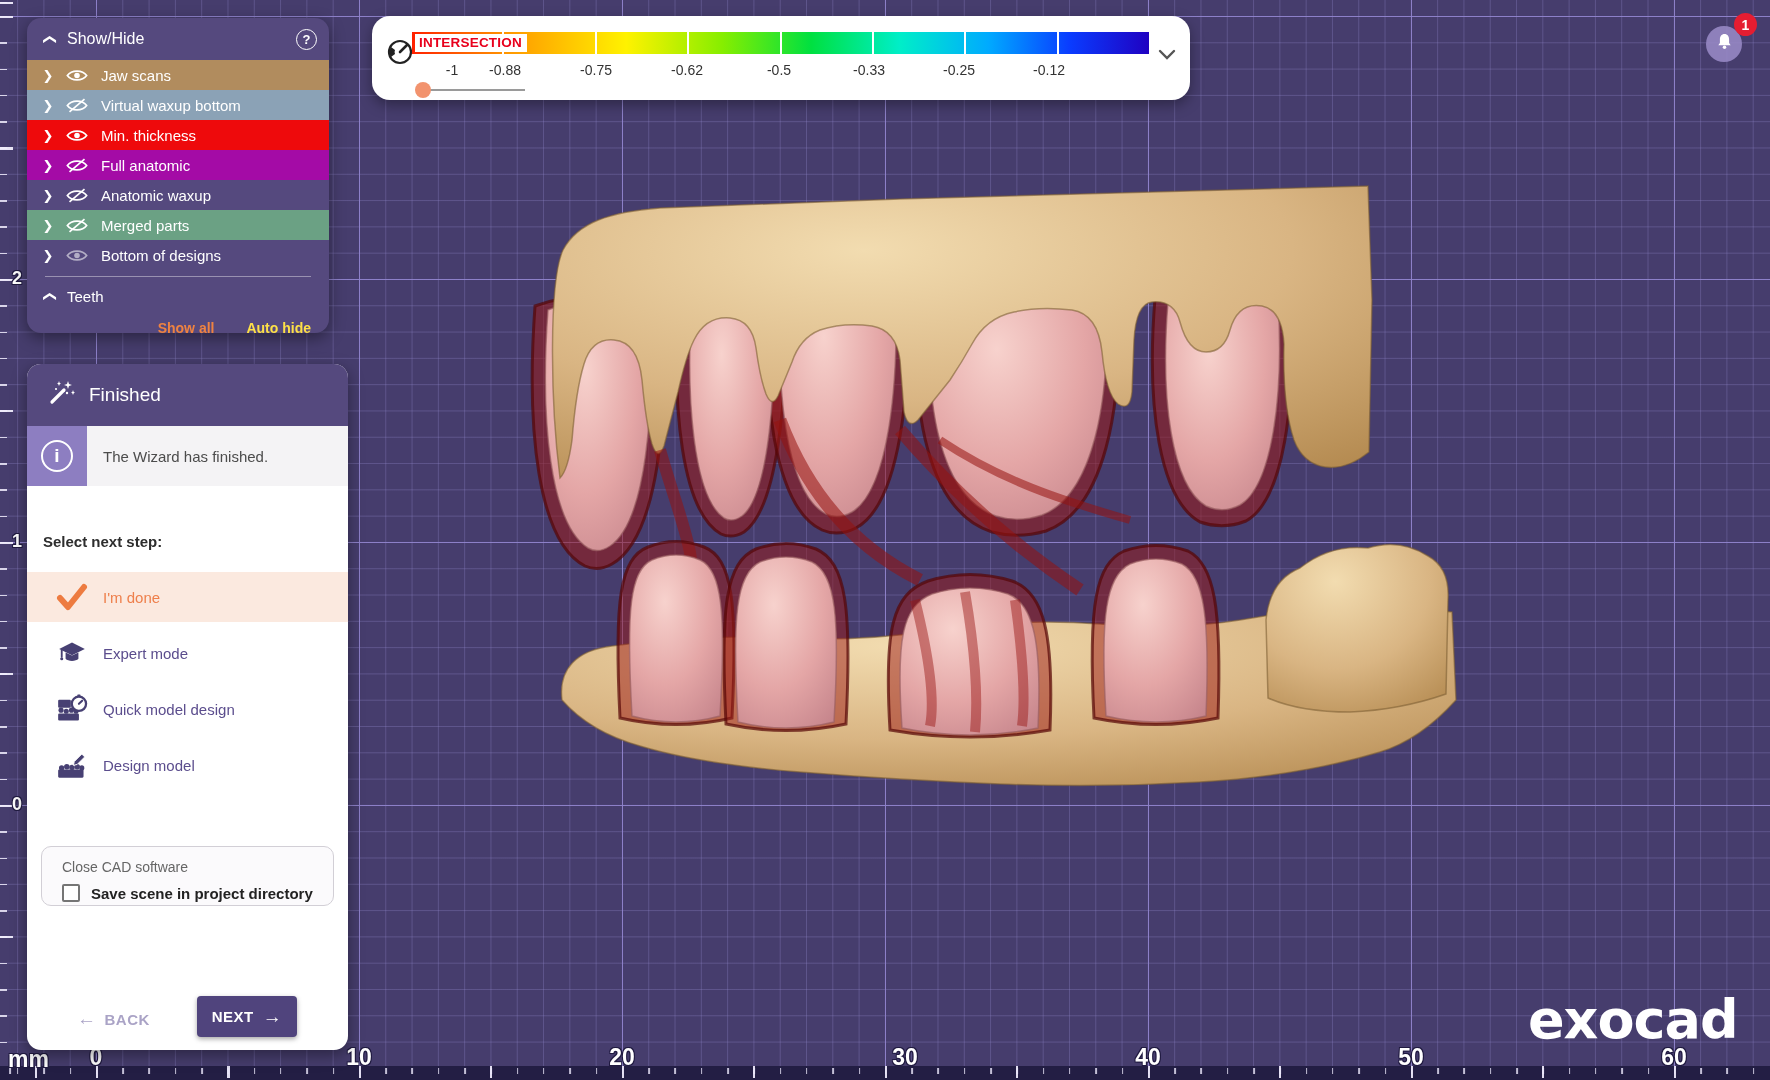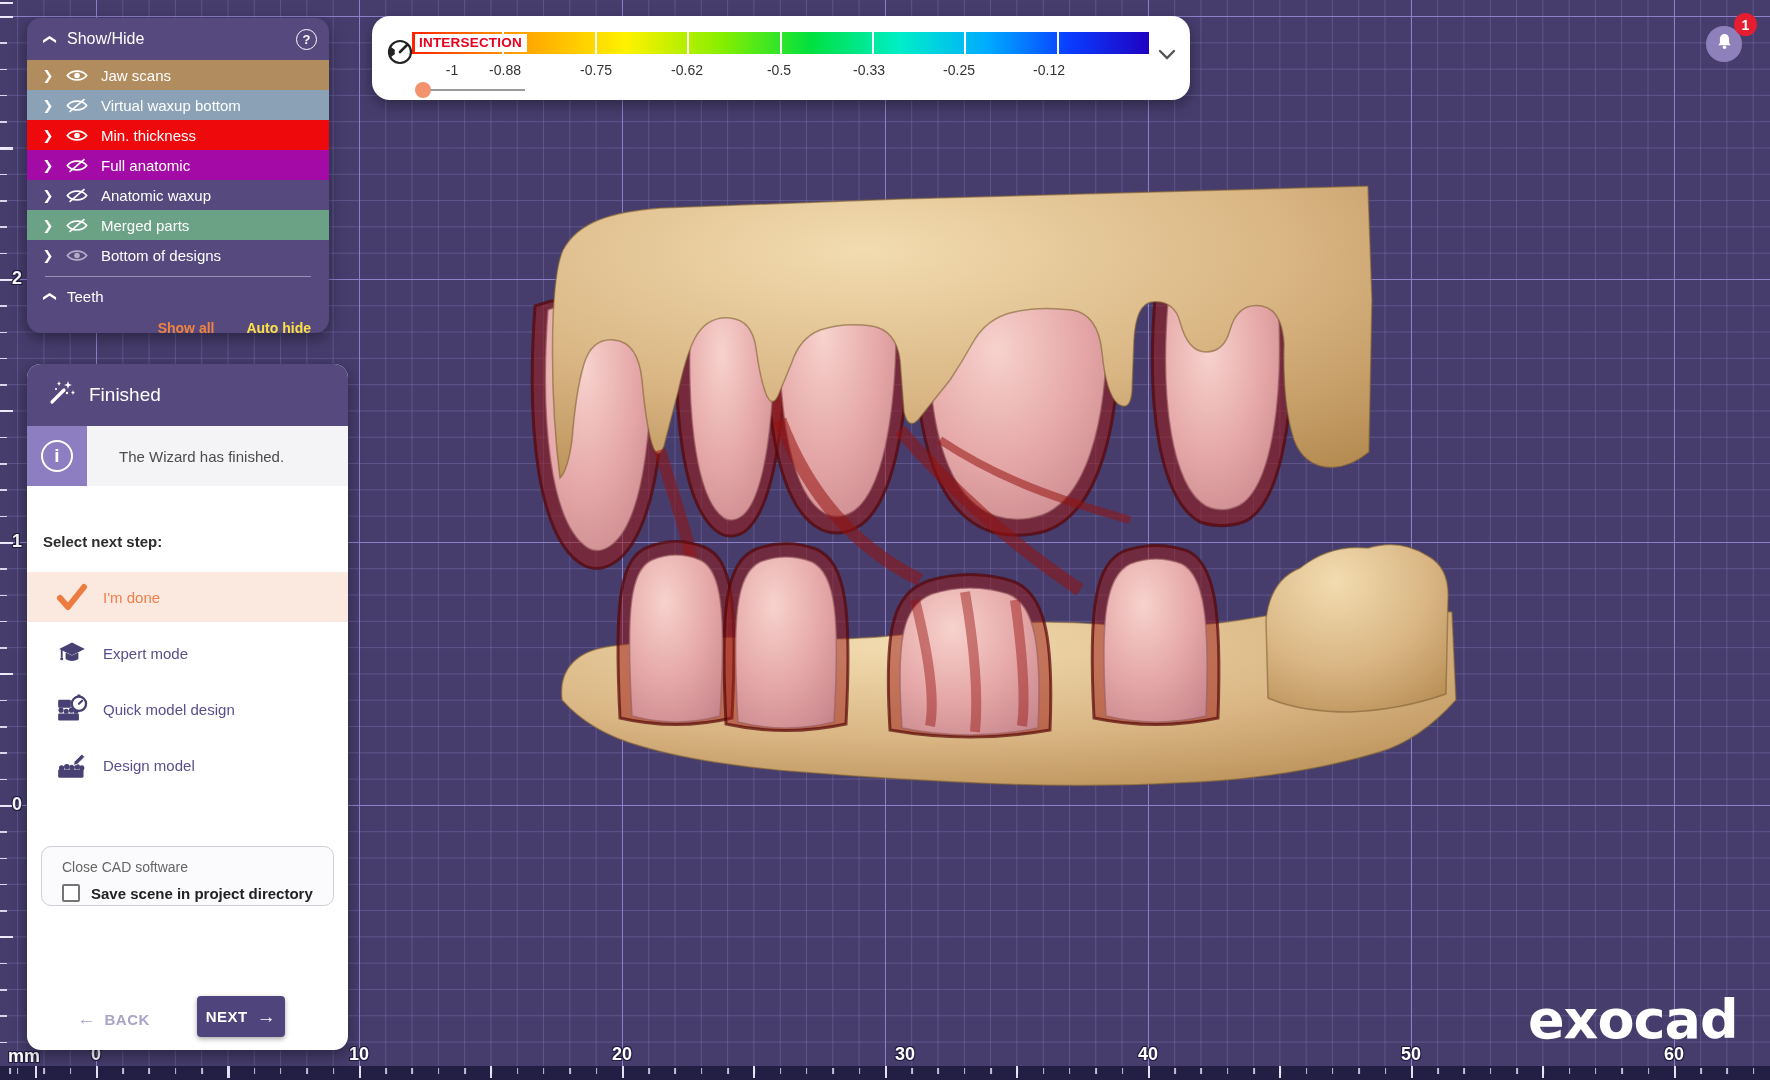--- a/index.html
+++ b/index.html
@@ -25,21 +25,21 @@
     background-position-y:16px; }
   .vruler-label { color:#fff; font-weight:bold; font-size:18px;
     text-shadow:1px 1px 0 #201a40,-1px -1px 0 #201a40,1px -1px 0 #201a40,-1px 1px 0 #201a40; }
   .hruler-strip { left:0; top:1066px; width:1770px; height:14px; background:#231e44; }
   .hruler-minor { left:0; top:1068px; width:1770px; height:6px;
     background:repeating-linear-gradient(to right, rgba(235,231,250,.8) 0 1.5px, transparent 1.5px 26.3px);
     background-position-x:17.1px; }
   .hruler-major { left:0; top:1066px; width:1770px; height:12px;
     background:repeating-linear-gradient(to right, rgba(235,231,250,.95) 0 2px, transparent 2px 131.5px);
     background-position-x:96px; }
-  .hruler-label { top:1044px; transform:translateX(-50%); color:#fff; font-weight:bold; font-size:18px;
+  .hruler-label { top:1044px; transform:translateX(-50%); color:#fff; font-weight:bold; font-size:23px;
     text-shadow:1px 1px 0 #201a40,-1px -1px 0 #201a40,1px -1px 0 #201a40,-1px 1px 0 #201a40; }
   .hruler-unit { left:8px; top:1046px; transform:none; }
 
   .brand-logo { left:1528px; top:988px; color:#fff; font-size:54px; font-weight:bold;
     letter-spacing:-1px; font-family:"DejaVu Sans","Liberation Sans",sans-serif; }
 
   .bell-wrap { left:1706px; top:26px; width:36px; height:36px; border-radius:50%;
     background:rgba(152,138,198,.88); display:flex; align-items:center; justify-content:center; }
   .bell-badge { left:1734px; top:13px; width:23px; height:23px; border-radius:50%; background:#e51d31;
     color:#fff; font-size:14px; font-weight:bold; display:flex; align-items:center; justify-content:center; }
@@ -84,39 +84,39 @@
 
   
   .panel-wizard { left:27px; top:364px; width:321px; height:686px; background:#fff;
     border-radius:14px; overflow:hidden; box-shadow:0 5px 16px rgba(0,0,0,.4); }
   .wz-header { height:62px; background:#55497e; display:flex; align-items:center; padding:0 20px; }
   .wz-title { color:#fff; font-size:19px; margin-left:14px; }
   .wz-banner { left:0; top:88px; width:321px; height:60px; display:flex; }
   .wz-banner-icon { width:60px; height:60px; background:#8d7ec1; display:flex; align-items:center; justify-content:center; }
   .info-circle { width:32px; height:32px; border:2.5px solid #fff; border-radius:50%;
     color:#fff; font-size:19px; font-weight:bold; display:flex; align-items:center; justify-content:center; font-style:normal; }
-  .wz-banner-text { flex:1; background:#f4f3f5; display:flex; align-items:center; padding-left:32px;
+  .wz-banner-text { flex:1; background:#f4f3f5; display:flex; align-items:center; padding-left:16px;
     color:#4c4c4c; font-size:15px; }
   .wz-select-label { left:16px; top:169px; font-size:15px; font-weight:bold; color:#2d2d2d; }
   .wz-opt { left:0; width:321px; height:50px; display:flex; align-items:center; padding-left:26px; cursor:pointer; }
   .wz-opt .opt-icon { width:38px; height:38px; display:flex; align-items:center; justify-content:center; margin-right:12px; }
   .opt-done { top:208px; background:#fbe9df; }
   .opt-done .opt-label { color:#ee7f4b; font-size:15px; }
   .opt-label { color:#5b4d8d; font-size:15px; }
   .opt-expert { top:264px; } .opt-quick { top:320px; } .opt-design { top:376px; }
   .close-box { left:14px; top:482px; width:293px; height:60px; background:#fbfafc;
     border:1px solid #d2cfd6; border-radius:10px; padding:12px 0 0 20px; }
   .close-title { color:#666; font-size:14px; }
   .close-check-row { margin-top:9px; display:flex; align-items:center; gap:11px; }
   .checkbox { width:18px; height:18px; border:2px solid #757575; border-radius:2px; background:#fff; }
   .close-check-label { font-size:15px; font-weight:bold; color:#222; }
   .wz-back { left:50px; top:644px; color:#aaa3c6; font-weight:bold; font-size:15px;
     display:flex; align-items:center; gap:8px; letter-spacing:.5px; }
   .wz-back .arrow { font-size:19px; }
-  .wz-next { left:170px; top:632px; width:88px; height:41px; background:#50447d; border-radius:4px;
+  .wz-next { left:170px; top:632px; width:100px; height:41px; background:#50447d; border-radius:4px;
     color:#fff; font-weight:bold; font-size:15px; display:flex; align-items:center; justify-content:center;
     gap:9px; letter-spacing:.5px; box-shadow:0 2px 5px rgba(0,0,0,.35); }
   .wz-next .arrow { font-size:19px; }
 
   .model-svg { left:460px; top:150px; }
 </style>
 </head>
 <body>
 
 <svg class="abs model-svg" width="1060" height="680" viewBox="460 150 1060 680">

